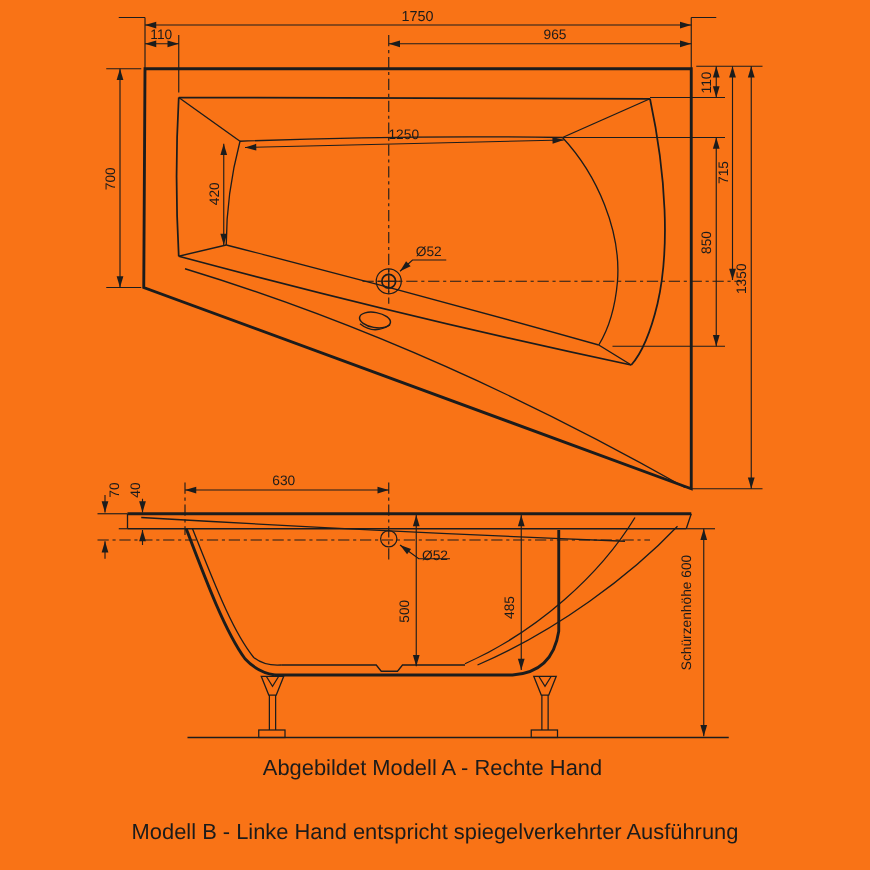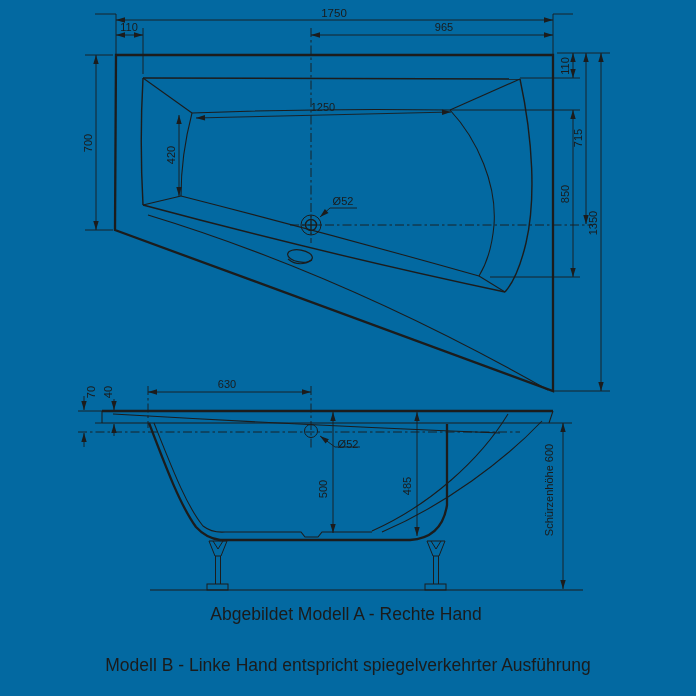--- a/index.html
+++ b/index.html
@@ -1,16 +1,16 @@
 <!DOCTYPE html>
 <html><head>
 <meta charset="utf-8">
 <style>
   html,body{margin:0;padding:0;background:#fff;}
-  .stage{position:relative;width:696px;height:696px;background:#0369a1;overflow:hidden;
+  .stage{position:relative;width:696px;height:696px;background:#f97316;overflow:hidden;
          font-family:"Liberation Sans", sans-serif;}
   svg{display:block}
   text{fill:#1b1b1b;}
   .dim{font-size:11px;}
   .dim-big{font-size:11.5px;}
   .cap{font-size:17.5px;}
   .ln{stroke:#1c1c1c;fill:none;}
   .w-thick{stroke-width:2.3;}
   .w-mid{stroke-width:1.4;}
   .w-thin{stroke-width:1.05;}

